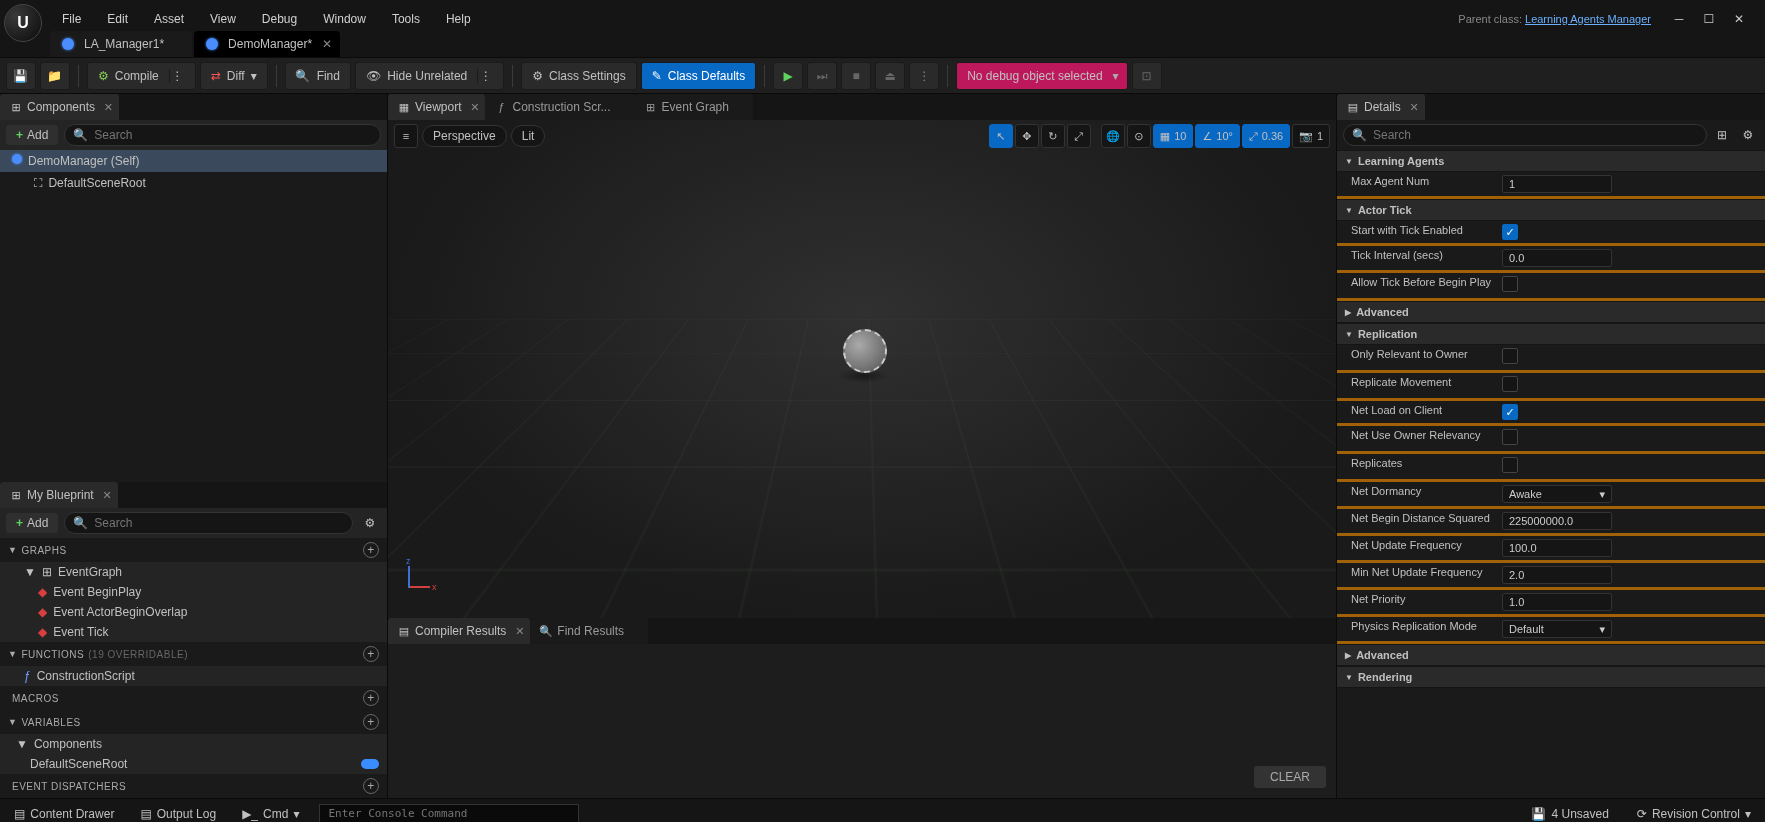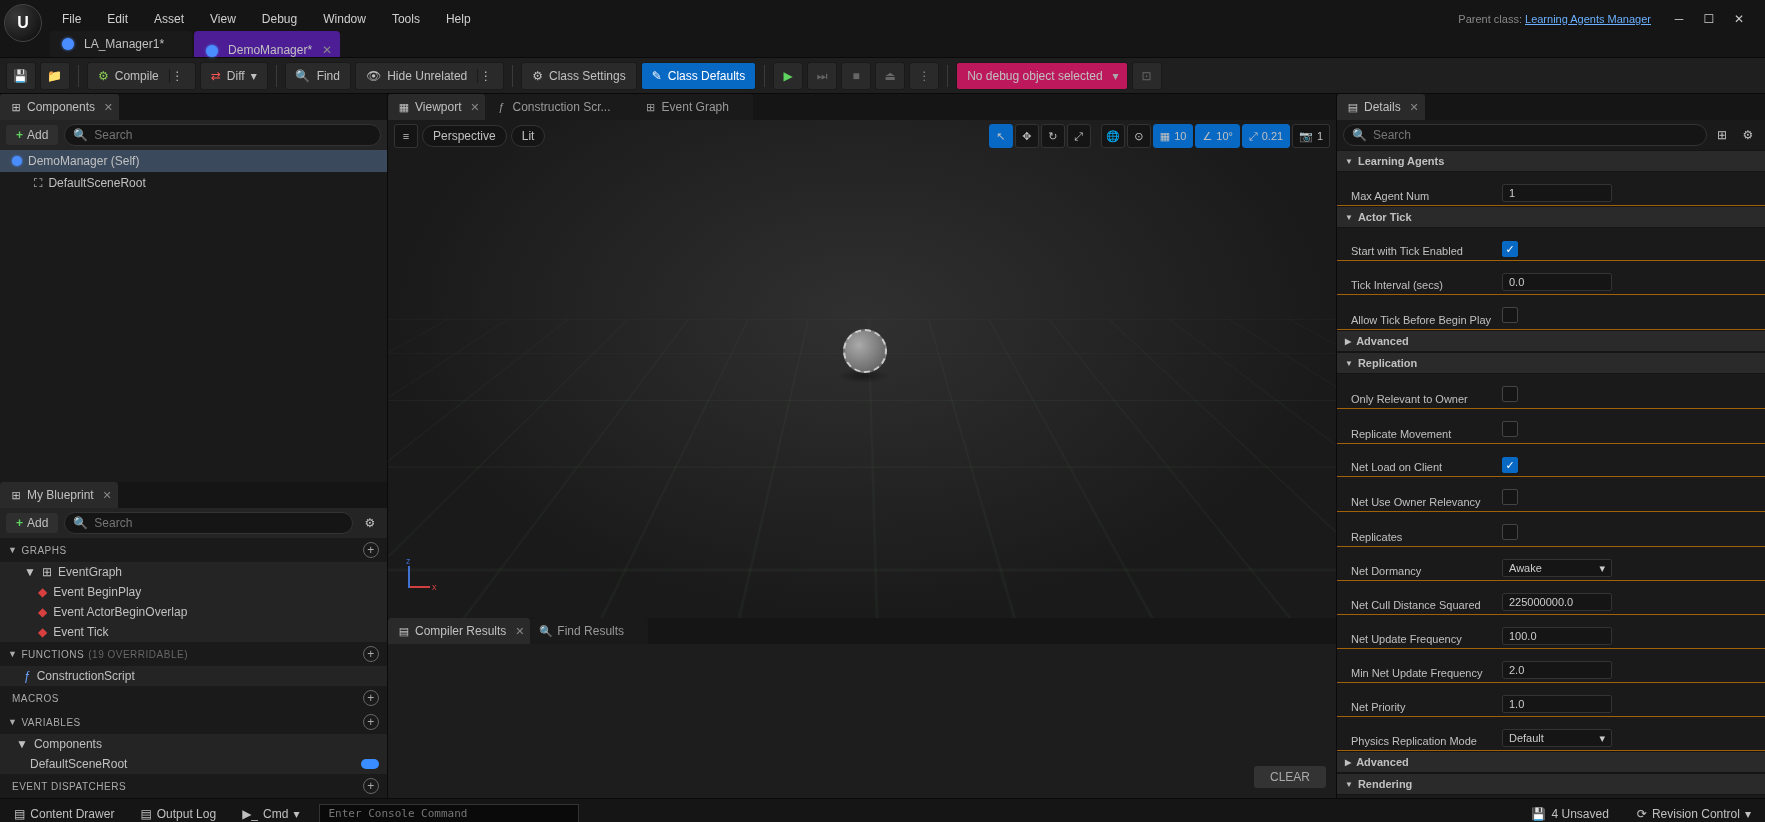--- a/index.html
+++ b/index.html
@@ -12,21 +12,21 @@
 .menu-item { padding: 4px 12px; cursor: pointer; color: #d0d0d0; }
 .menubar-spacer { flex: 1; }
 .parent-class { color: #888; font-size: 11px; padding-right: 8px; }
 .parent-class a { color: #6ab0ff; text-decoration: underline; cursor: pointer; }
 .win-controls { display: flex; gap: 14px; padding: 0 10px; }
 .win-btn { width: 16px; height: 16px; cursor: pointer; color:#ccc; display:flex;align-items:center;justify-content:center;}
 
 
 .filetabs { height: 26px; background: #151515; display: flex; align-items: flex-end; padding-left: 50px; border-bottom: 1px solid #0a0a0a;}
 .filetab { height: 26px; padding: 0 28px 0 12px; display: flex; align-items: center; gap: 10px; background: #1a1a1a; border-radius: 4px 4px 0 0; margin-right: 2px; position: relative; cursor:pointer;}
-.filetab.active { background: #4c1d95; align-items: flex-end; }
+.filetab.active { background: #000000; }
 .filetab .close { position: absolute; right: 8px; color: #888; cursor: pointer; }
 .bp-icon { width:12px; height:12px; background:#4a8dff; border-radius:50%; box-shadow: 0 0 3px #4a8dff;}
 
 
 .toolbar { height: 36px; background: #1f1f1f; display: flex; align-items: center; padding: 0 6px; gap: 4px; border-bottom:1px solid #0a0a0a;}
 .tb-btn { height: 28px; padding: 0 10px; display: flex; align-items: center; gap: 6px; background: #2a2a2a; border-radius: 3px; cursor: pointer; border:1px solid #1a1a1a;}
 .tb-btn.iconbtn{ padding: 0; width:30px; justify-content:center;}
 .tb-btn.primary { background: #0869c4; color: #fff; }
 .tb-sep { width: 1px; height: 22px; background: #3a3a3a; margin: 0 4px; }
 .tb-drop { width:16px; display:flex; align-items:center; justify-content:center; border-left:1px solid #1a1a1a; margin-left:4px;}
@@ -49,21 +49,21 @@
 
 
 .panel-body { background: #242424; flex:1; overflow:auto;}
 .addrow { display:flex; align-items:center; gap:6px; padding:4px 6px; background:#242424;}
 .add-btn { background:#2f2f2f; padding:3px 10px; border-radius:3px; display:flex;align-items:center;gap:4px; cursor:pointer;}
 .add-btn .plus{color:#5fd35f; font-weight:bold;}
 .search-box { flex:1; background:#151515; border:1px solid #333; border-radius:12px; height:22px; display:flex;align-items:center; padding:0 8px; gap:6px;}
 .search-box input{ background:transparent; border:none; outline:none; color:#ccc; width:100%; font-size:12px;}
 .gear-btn{width:22px;height:22px; display:flex;align-items:center;justify-content:center;cursor:pointer;}
 
-.tree-item{ padding:4px 8px 4px 12px; display:flex;align-items:center;gap:6px; cursor:pointer;}
+.tree-item{ padding:4px 8px 4px 12px; display:flex;align-items:flex-start;gap:6px; cursor:pointer;}
 .tree-item.selected{ background:#3a4a5c;}
 .tree-item.indent{ padding-left:34px;}
 
 .section-hdr{ background:#1a1a1a; padding:4px 8px; display:flex;align-items:center; font-size:10px; letter-spacing:0.5px; color:#aaa; text-transform:uppercase; cursor:pointer;}
 .section-hdr .arrow{margin-right:4px; font-size:9px;}
 .section-hdr .label{flex:1;}
 .section-hdr .subtxt{ color:#666; text-transform:none; margin-left:4px;}
 .section-hdr .addcircle{ width:16px;height:16px;border:1px solid #666;border-radius:50%;display:flex;align-items:center;justify-content:center;font-size:12px;cursor:pointer;}
 
 .bp-leaf{ padding:3px 8px 3px 24px; display:flex;align-items:center;gap:6px;cursor:pointer;}
@@ -93,21 +93,21 @@
 
 
 .results-area{ height:180px; background:#1d1d1d; display:flex; flex-direction:column;}
 .clear-btn{ position:absolute; right:10px; bottom:10px; background:#333; padding:4px 16px; border-radius:3px; cursor:pointer; color:#aaa;}
 
 
 .details-search{ padding:4px 6px; display:flex;align-items:center;gap:4px;}
 .details-list{ flex:1; overflow-y:auto;}
 .cat-hdr{ background:#2a2a2a; padding:4px 8px; display:flex;align-items:center;gap:5px; font-weight:600; font-size:11px; border-top:1px solid #151515; border-bottom:1px solid #151515; cursor:pointer;}
 .cat-hdr .arrow{font-size:8px;}
-.prop-row{ display:flex; align-items:flex-end; padding:3px 0; min-height:24px; border-bottom:1px solid #a16207;margin-top:9px;}
+.prop-row{ display:flex; align-items:flex-start; padding:3px 0; min-height:24px; border-bottom:3px solid #a16207;}
 .prop-label{ width:165px; padding-left:14px; font-size:11px; color:#c0c0c0;}
 .prop-val{ flex:1; padding-right:8px;}
 .prop-input{ width:110px; background:#151515; border:1px solid #333; color:#ccc; padding:2px 6px; font-size:11px; border-radius:2px;}
 .prop-select{ width:110px; background:#151515; border:1px solid #333; color:#ccc; padding:2px 20px 2px 6px; font-size:11px; border-radius:2px; position:relative; display:inline-flex;align-items:center;cursor:pointer;}
 .prop-select::after{content:"▾"; position:absolute; right:6px;}
 .checkbox{ width:16px; height:16px; background:#151515; border:1px solid #444; border-radius:2px; display:inline-flex;align-items:center;justify-content:center; cursor:pointer;}
 .checkbox.checked{ background:#0869c4; border-color:#0869c4;}
 .checkbox.checked::after{content:"✓"; color:#fff; font-size:11px;}
 .array-txt{ color:#888; font-size:11px; margin-right:10px;}
 .icon-btn-sm{ width:18px;height:18px; display:inline-flex;align-items:center;justify-content:center; cursor:pointer; color:#aaa; border:1px solid #444; border-radius:3px; margin-left:3px;}
@@ -347,21 +347,21 @@
           <div class="vp-valbtn active">
               <span>▦</span>
               <span>10</span>
             </div>
           <div class="vp-valbtn active">
               <span>∠</span>
               <span>10°</span>
             </div>
           <div class="vp-valbtn active">
               <span>⤢</span>
-              <span>0.21</span>
+              <span>0.36</span>
             </div>
           <div class="vp-valbtn">
               <span>📷</span>
               <span>1</span>
             </div>
         </div>
       </div>
       <div class="grid-floor"></div>
       <div class="sphere-shadow"></div>
       <div class="sphere-obj"></div>
@@ -458,21 +458,21 @@
         </div>
       <div class="prop-row">
           <div class="prop-label">Replicates</div>
           <div class="prop-val"><span class="checkbox"></span></div>
         </div>
       <div class="prop-row">
           <div class="prop-label">Net Dormancy</div>
           <div class="prop-val"><div class="prop-select">Awake</div></div>
         </div>
       <div class="prop-row">
-          <div class="prop-label">Net Cull Distance Squared</div>
+          <div class="prop-label">Net Begin Distance Squared</div>
           <div class="prop-val"><input class="prop-input" value="225000000.0" style=""></div>
         </div>
       <div class="prop-row">
           <div class="prop-label">Net Update Frequency</div>
           <div class="prop-val"><input class="prop-input" value="100.0" style=""></div>
         </div>
       <div class="prop-row">
           <div class="prop-label">Min Net Update Frequency</div>
           <div class="prop-val"><input class="prop-input" value="2.0" style=""></div>
         </div>

